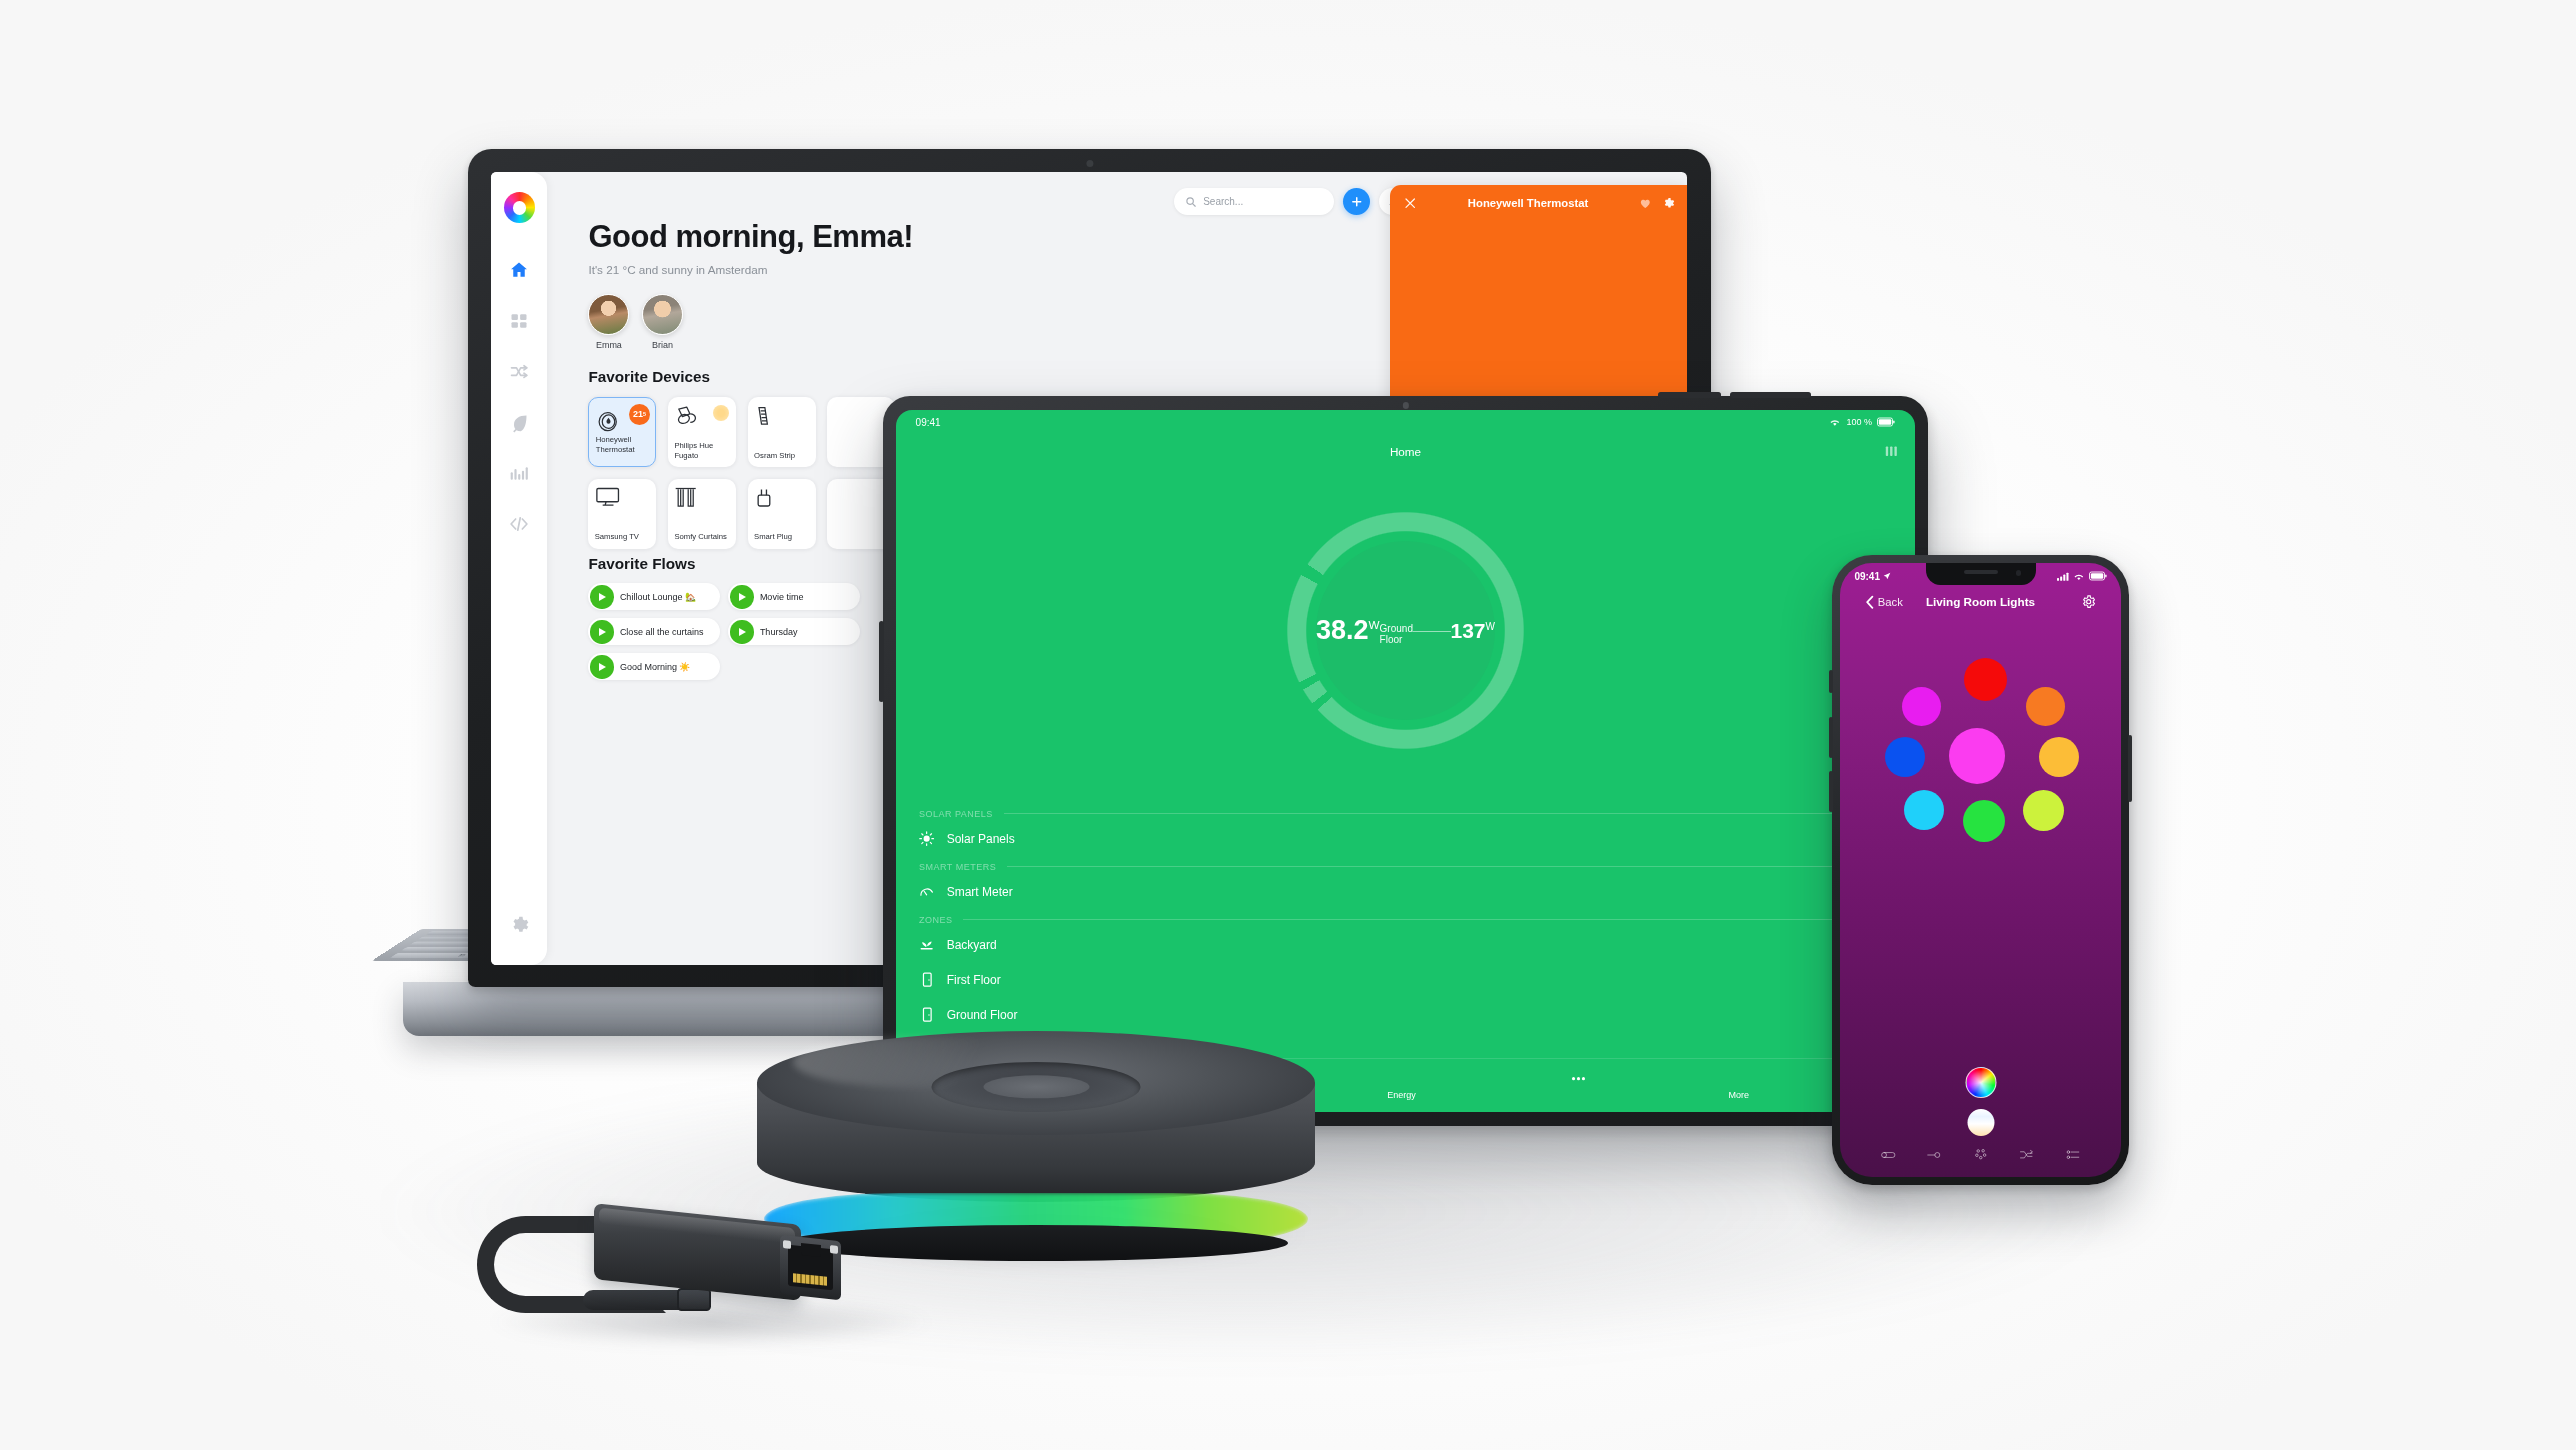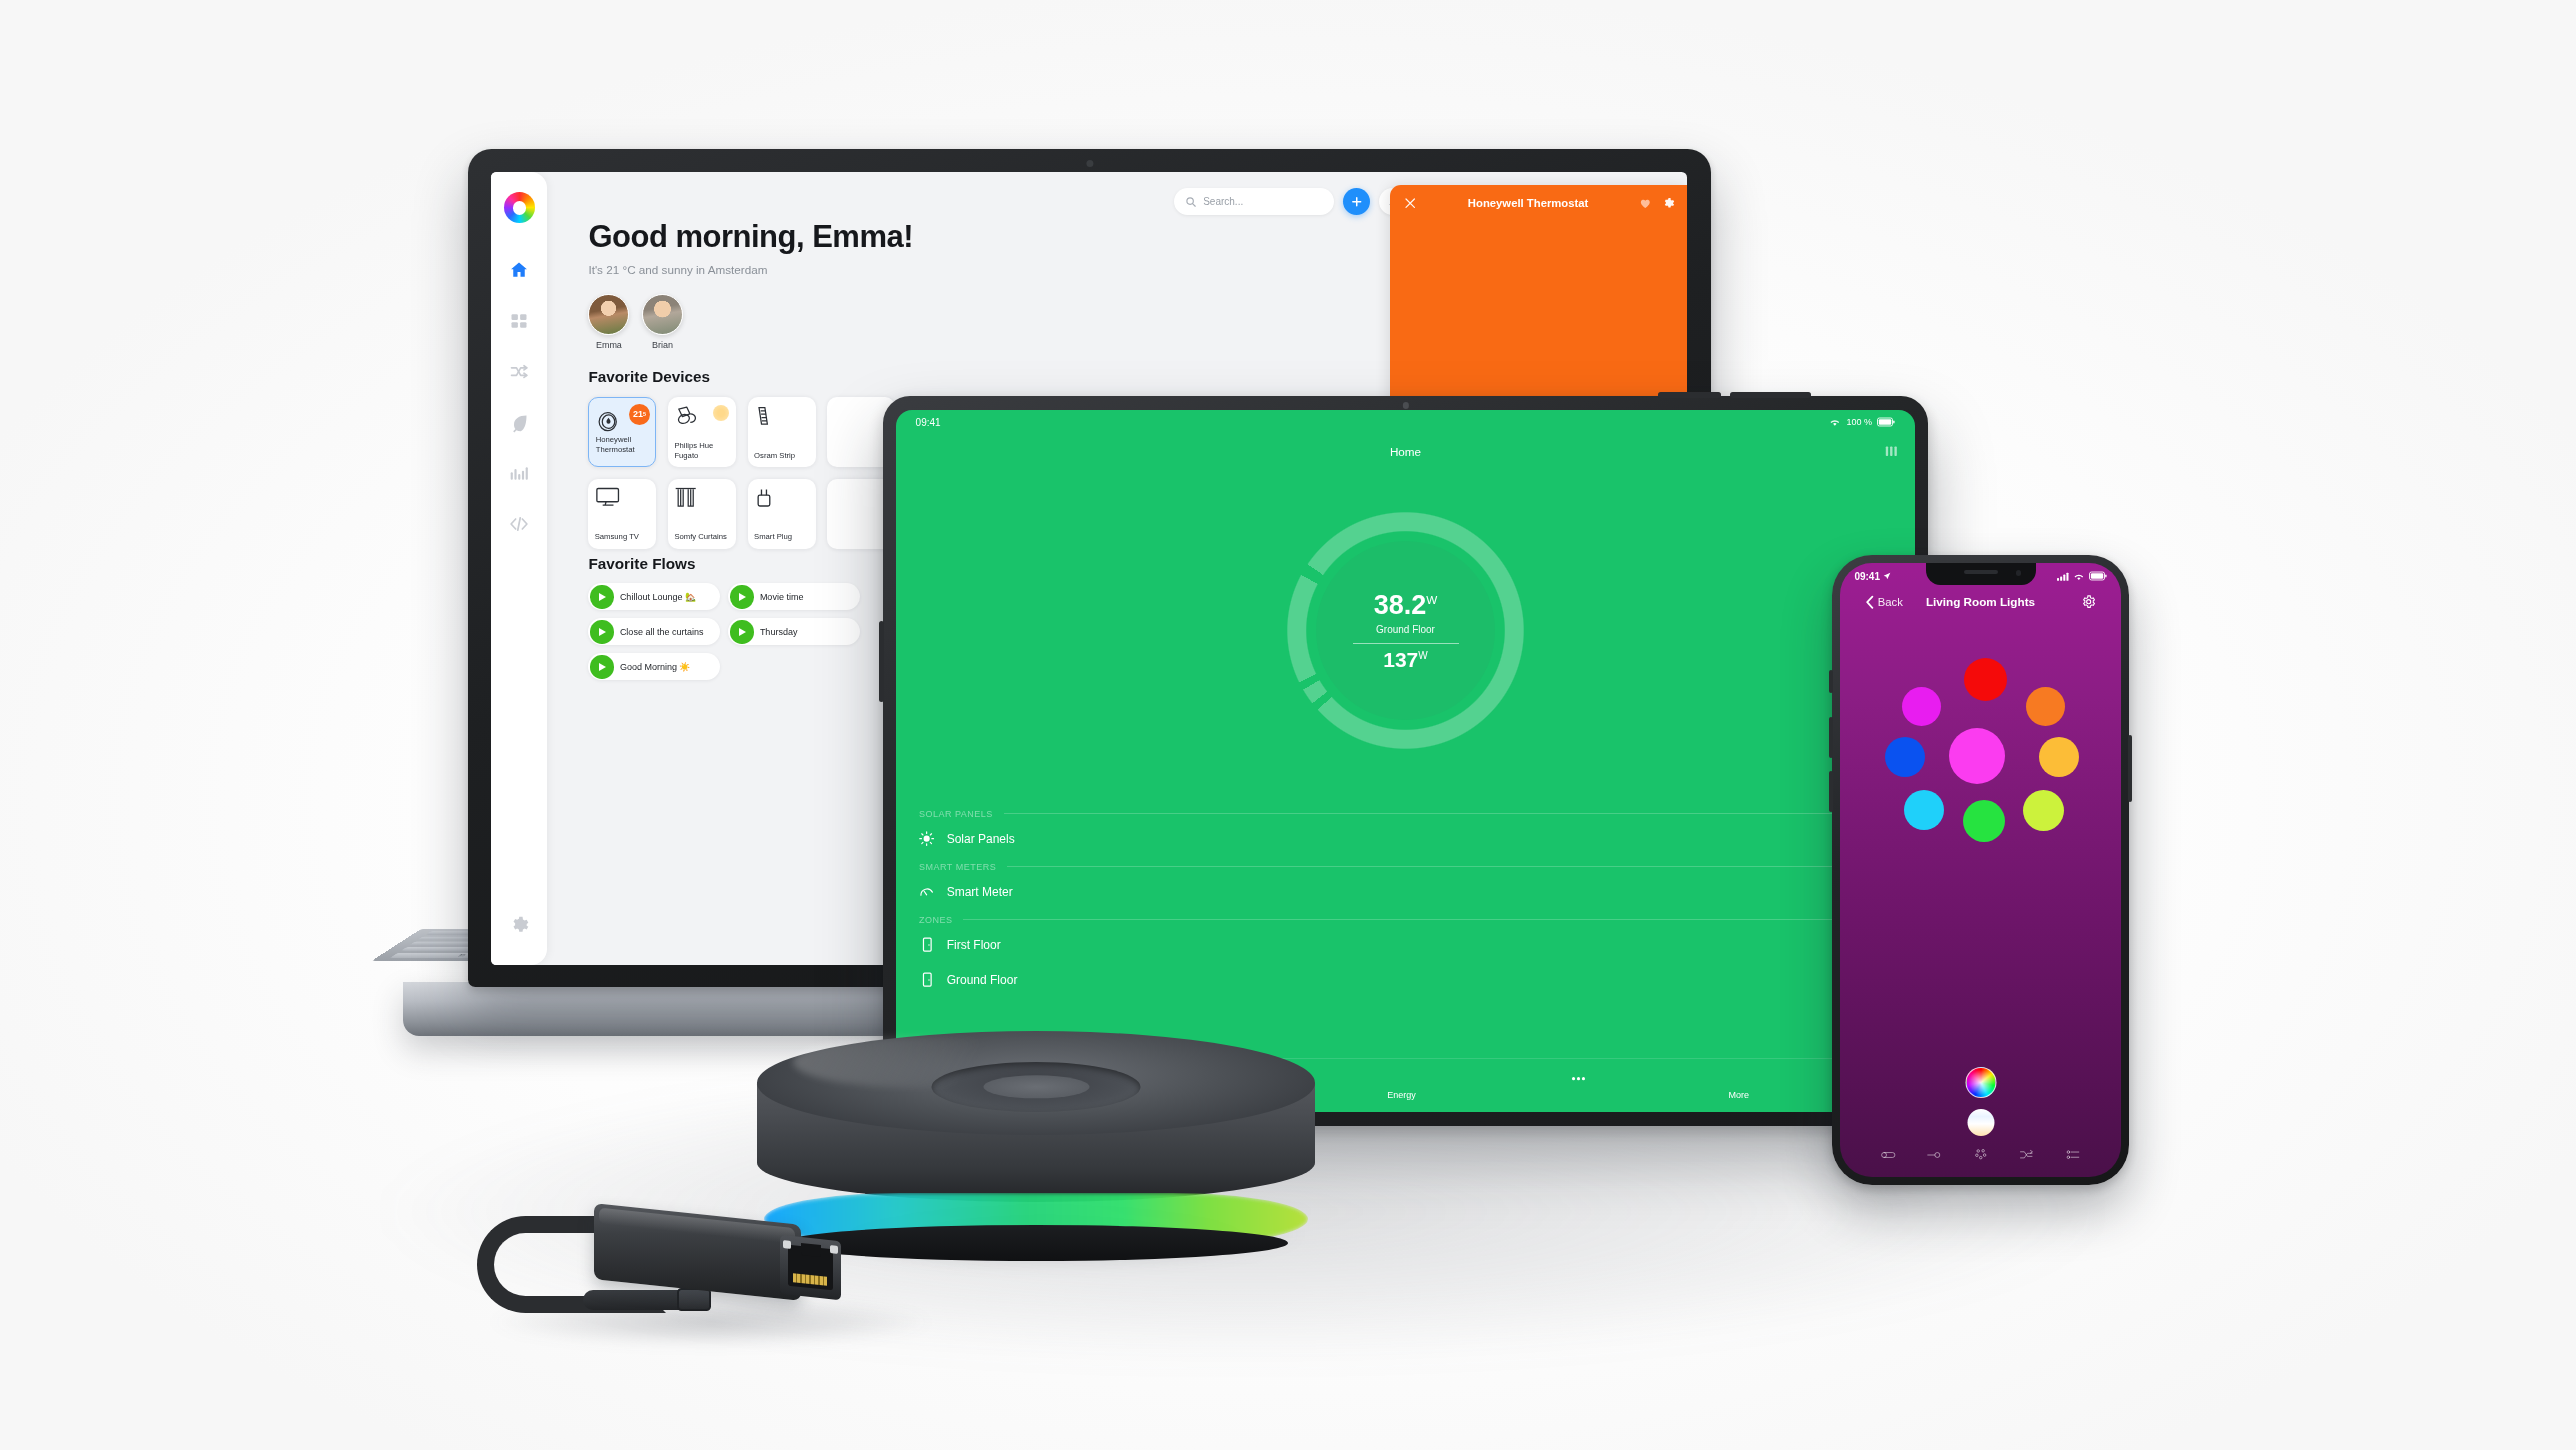--- a/index.html
+++ b/index.html
@@ -221,21 +221,21 @@
       rgba(255,255,255,0.48) 192deg 200deg,
       rgba(255,255,255,0.0) 200deg 204deg,
       rgba(255,255,255,0.48) 204deg 232deg,
       rgba(255,255,255,0.26) 232deg 360deg);
     -webkit-mask: radial-gradient(circle, transparent 0 72%, #000 72.6% 100%);
             mask: radial-gradient(circle, transparent 0 72%, #000 72.6% 100%);
   }
   .ring-core {
     position:absolute; inset:59px; border-radius:50%;
     background:#1cbd69;
-    display:flex; flex-direction:column; align-items:center; justify-content:center;
+    display:flex; align-items:center; justify-content:center;
     color:#fff;
   }
   .ring-val { font-size:27px; font-weight:bold; line-height:1; }
   .ring-val sup { font-size:11.7px; font-weight:normal; }
   .ring-lbl { font-size:10px; margin-top:5.4px; color:rgba(255,255,255,0.95); }
   .ring-rule { width:106px; height:0.9px; background:rgba(255,255,255,0.55); margin:7.2px 0 5.4px; }
   .ring-val2 { font-size:21px; font-weight:bold; line-height:1; }
   .ring-val2 sup { font-size:10px; font-weight:normal; }
 
   .tb-list { position:absolute; left:0; right:0; top:393px; padding:0 23.4px; }
@@ -783,20 +783,30 @@
           </span>
           <span>Smart Meter</span>
         </div>
 
         <div class="grp-head">
           <span>ZONES</span>
             <span class="ln"></span>
         </div>
         <div class="tb-row">
           <span class="ic">
+            <svg width="15.3" height="15.3" viewBox="0 0 20 20" fill="#fff">
+                <path d="M9 13c-2.5-1-4.5-3-5-6 3 .3 5.4 2 6 5Z"></path>
+                <path d="M10.5 12c.4-3.4 2.6-5.5 6-6-.4 3.4-2.6 5.4-6 6Z"></path>
+                <rect x="2" y="14.5" width="16" height="2" rx="1"></rect>
+              </svg>
+          </span>
+          <span>Backyard</span>
+        </div>
+        <div class="tb-row">
+          <span class="ic">
             <svg width="12.6" height="15.3" viewBox="0 0 16 20" fill="none" stroke="#fff" stroke-width="1.6">
                 <rect x="3" y="1.5" width="10" height="17" rx="1.4"></rect>
                 <circle cx="10.2" cy="10.4" r="0.9" fill="#fff" stroke="none"></circle>
               </svg>
           </span>
           <span>First Floor</span>
         </div>
         <div class="tb-row">
           <span class="ic">
             <svg width="12.6" height="15.3" viewBox="0 0 16 20" fill="none" stroke="#fff" stroke-width="1.6">

